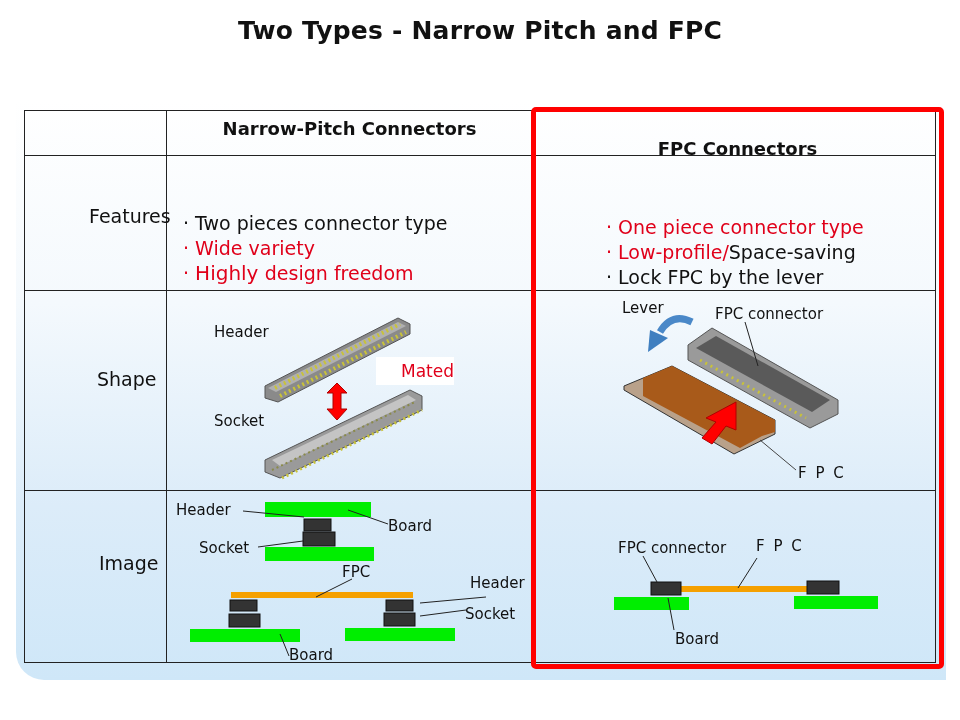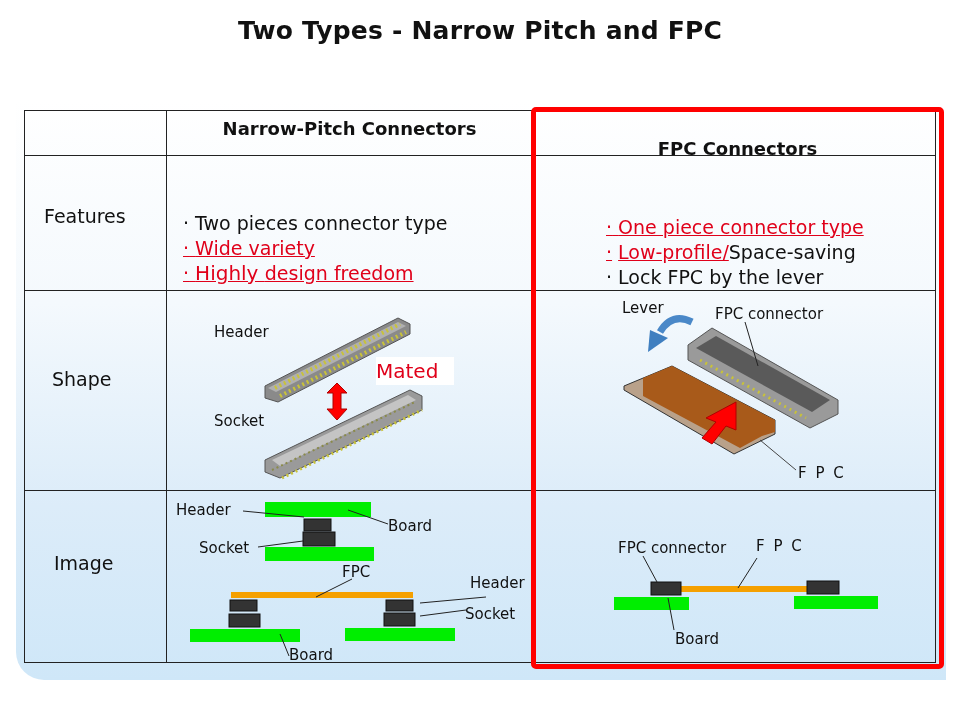--- a/index.html
+++ b/index.html
@@ -6,30 +6,30 @@
   body { width:960px; height:720px; position:relative; overflow:hidden; background:#ffffff;
          font-family:"DejaVu Sans", "Liberation Sans", sans-serif; color:#111; }
   .bg { position:absolute; left:16px; top:100px; width:930px; height:580px;
         border-radius:0 0 0 28px;
         background:linear-gradient(to bottom, #ffffff 0%, #f4f9fd 35%, #dcecf9 70%, #cfe7f8 100%); }
   .title { position:absolute; left:0; top:16px; width:960px; text-align:center;
            font-weight:bold; font-size:25px; letter-spacing:0.2px; }
   .hline { position:absolute; height:1px; background:#222; }
   .vline { position:absolute; width:1px; background:#222; }
   .hdr { position:absolute; font-weight:bold; font-size:18px; text-align:center; }
-  .rowlbl { position:absolute; font-size:19px; }
+  .rowlbl { position:absolute; font-size:19px;margin-left:45px; }
   .feat { position:absolute; font-size:19px; line-height:25px; white-space:nowrap;margin-top:48px; }
-  .red { color:#e0001a;text-decoration:underline; }
+  .red { color:#e0001a; }
   .bi { font-weight:bold; font-style:italic; }
   .small { font-size:20px; }
   .lbl { position:absolute; font-size:15px; white-space:nowrap; }
   .redbox { position:absolute; left:531px; top:107px; width:403px; height:552px;
             border:5px solid #ff0000; border-radius:5px; }
   .mated { position:absolute; left:376px; top:357px; width:78px; height:28px; background:#fff;
-           color:#e0001a; font-size:20px; line-height:28px; text-align:left; }
+           color:#e0001a; font-size:17px; line-height:28px; text-align:right; }
   svg { position:absolute; overflow:visible; }
 </style>
 </head>
 <body>
 
 <div class="bg"></div>
 
 <div class="title">Two Types - Narrow Pitch and FPC</div>
 
 <div>

